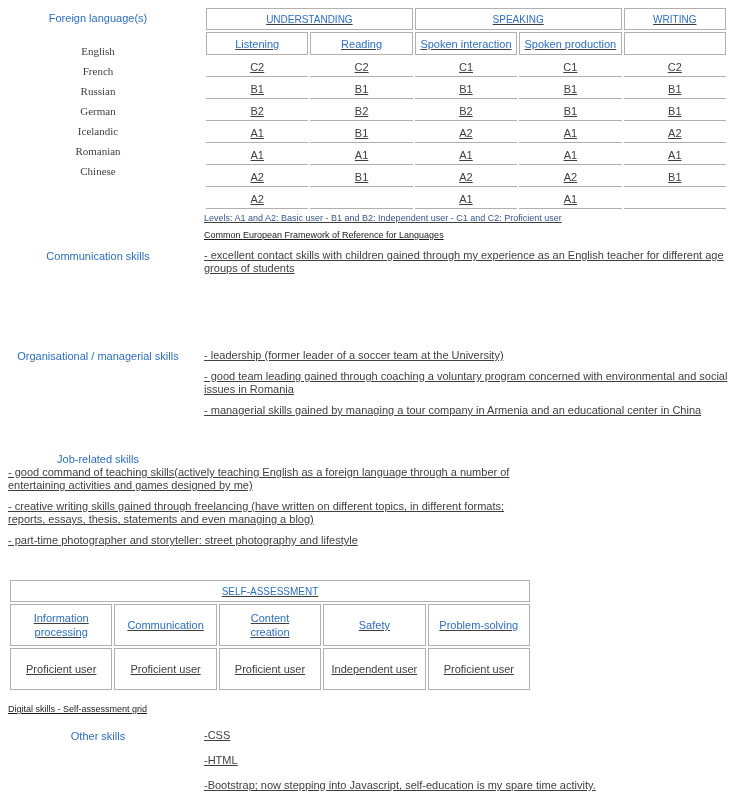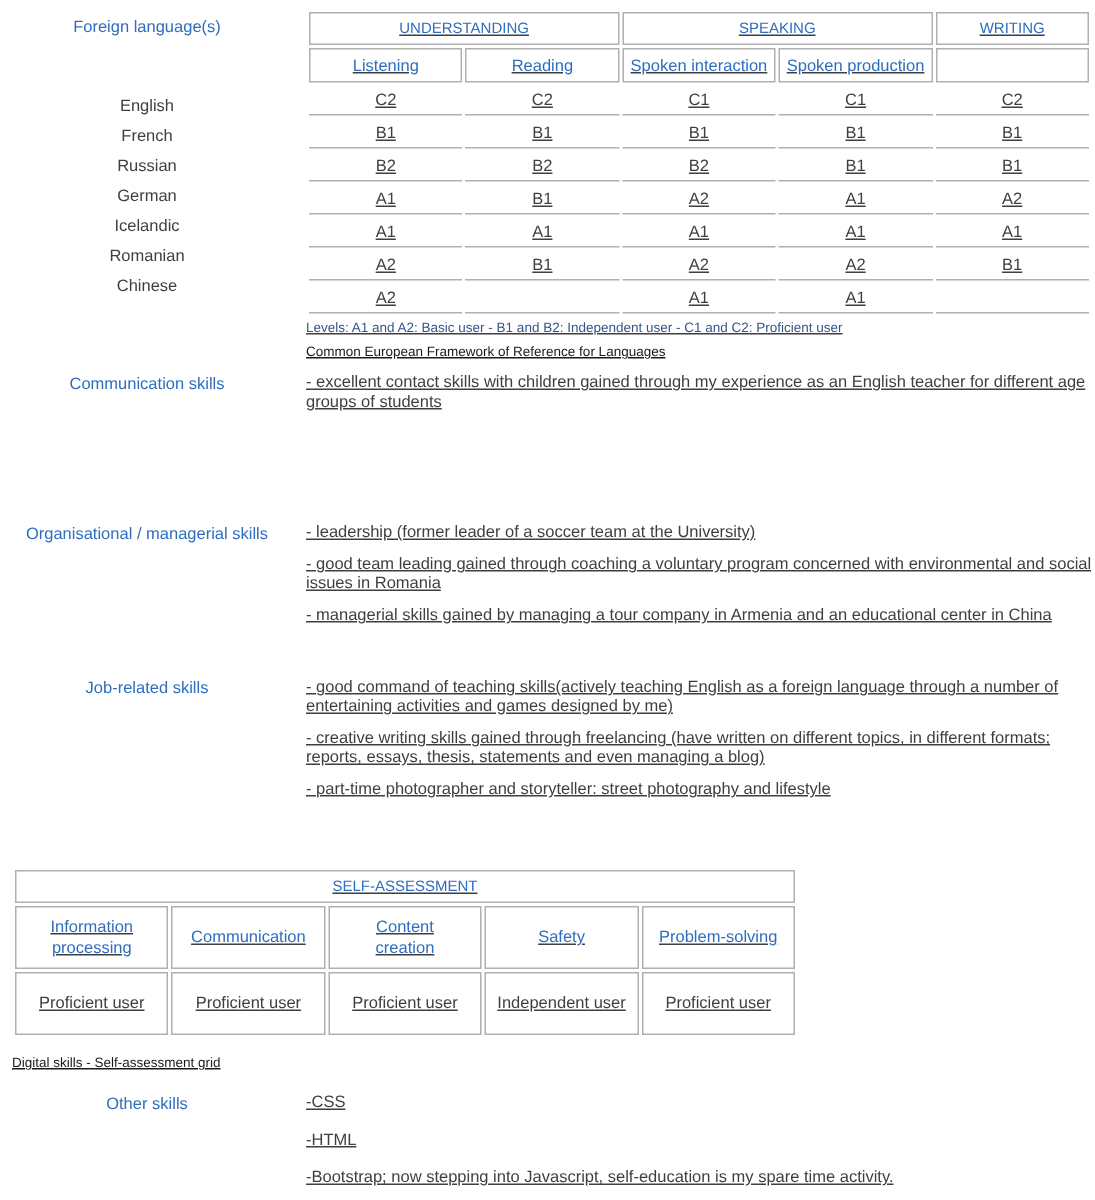--- a/index.html
+++ b/index.html
@@ -13,21 +13,21 @@
   }
   .row{position:absolute;left:0;display:flex;width:730px;}
   .left{width:196px;flex-shrink:0;text-align:center;}
   .content{margin-left:8px;width:524px;text-decoration:underline;}
   .sec-label{
     color:#2d6ebf;
     font-size:11px;
     line-height:14px;
   }
   
-  .lang-names{margin-top:36px;}
+  .lang-names{margin-top:16px;font-family:Liberation Serif, serif;}
   .lang-name{font-size:11px;line-height:20px;color:#3f3f3f;}
   table.grid{
     border-collapse:separate;
     border-spacing:2px;
     width:524px;
     table-layout:fixed;
   }
   table.grid td{
     text-align:center;
     vertical-align:middle;
@@ -192,21 +192,21 @@
     <div class="left">
       <div class="sec-label">Organisational / managerial skills</div>
     </div>
     <div class="content bullets">
       <p>- leadership (former leader of a soccer team at the University)</p>
       <p>- good team leading gained through coaching a voluntary program concerned with environmental and social issues in Romania</p>
       <p>- managerial skills gained by managing a tour company in Armenia and an educational center in China</p>
     </div>
   </div>
 
-  <div class="row" style="top:452px;">
+  <div class="row" style="top:452px;flex-direction:column;">
     <div class="left">
       <div class="sec-label">Job-related skills</div>
     </div>
     <div class="content bullets">
       <p>- good command of teaching skills(actively teaching English as a foreign language through a number of entertaining activities and games designed by me)</p>
       <p>- creative writing skills gained through freelancing (have written on different topics, in different formats; reports, essays, thesis, statements and even managing a blog)</p>
       <p>- part-time photographer and storyteller: street photography and lifestyle</p>
     </div>
   </div>
 

